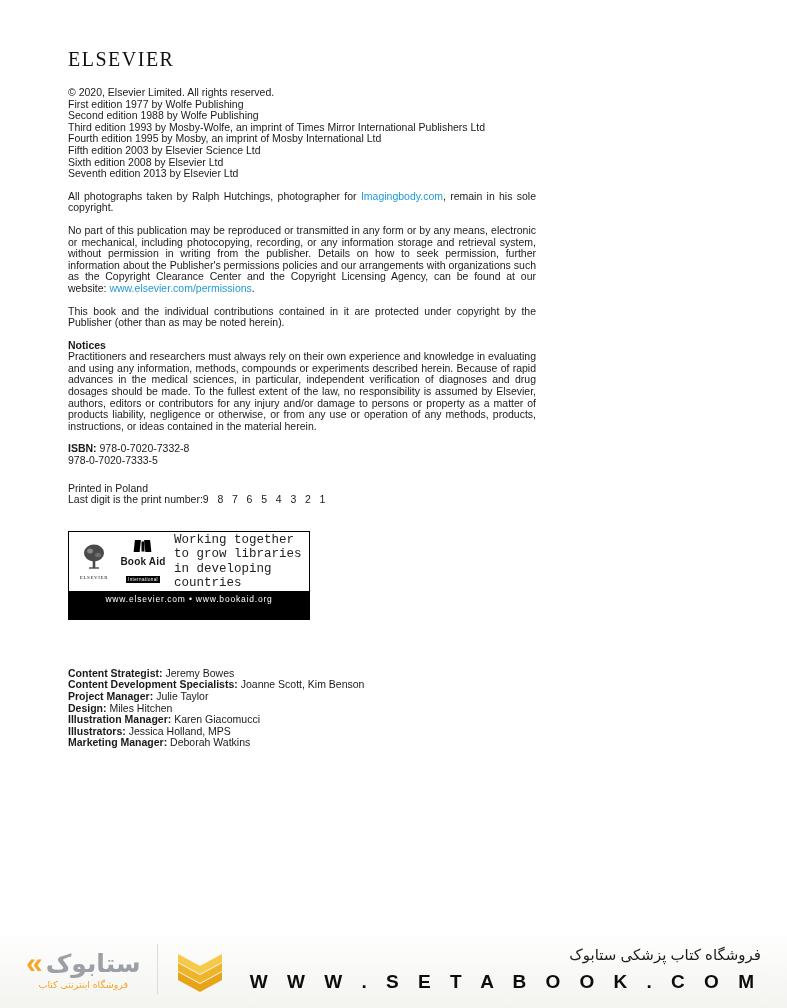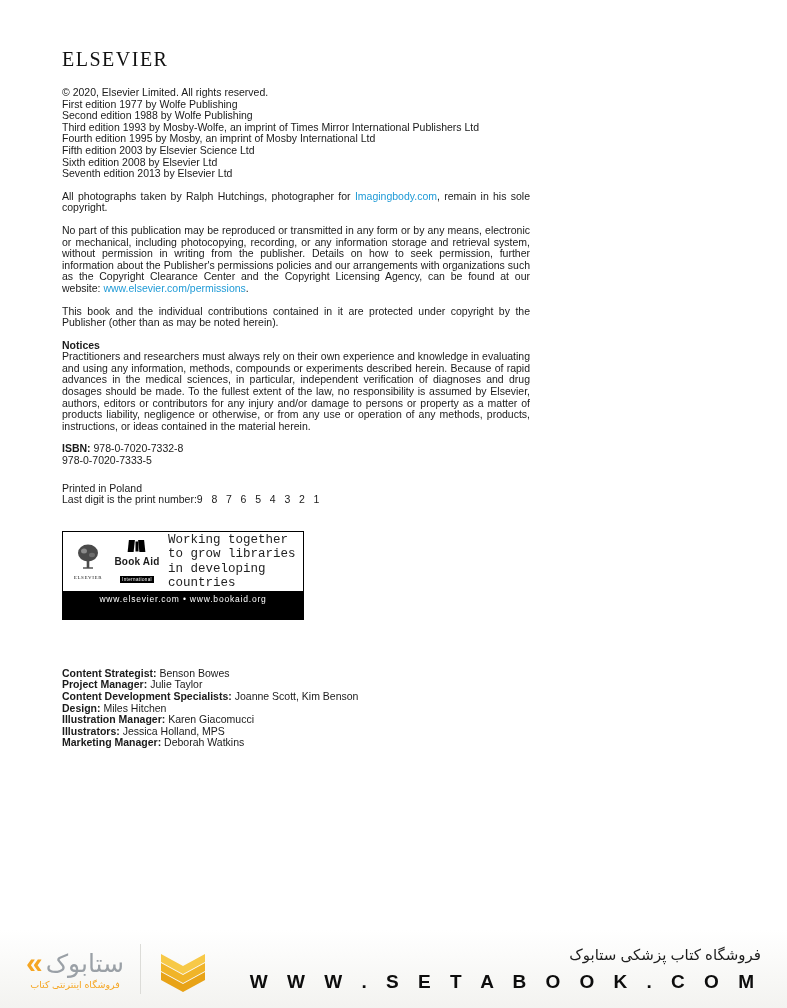--- a/index.html
+++ b/index.html
@@ -1,18 +1,18 @@
 <!DOCTYPE html>
 <html><head>
 <meta charset="utf-8">
 <style>
   html,body{margin:0;padding:0;background:#ffffff;}
   .page{position:relative;width:787px;height:1008px;background:#ffffff;overflow:hidden;
         font-family:"Liberation Sans","DejaVu Sans",sans-serif;color:#1a1a1a;}
-  .content{position:absolute;left:62px;top:48px;width:468px;}
+  .content{position:absolute;left:68px;top:48px;width:468px;}
   .logo{font-family:"Liberation Serif","DejaVu Serif",serif;font-size:20px;letter-spacing:1.5px;
         color:#111;margin-bottom:16px;}
   .small{font-size:10.5px;line-height:11.6px;}
   .para{font-size:10.5px;line-height:11.6px;text-align:justify;margin:0 0 0 0;}
   .mt{margin-top:11px;}
   .b{font-weight:bold;}
   a.link{color:#1f9ad6;text-decoration:none;cursor:pointer;}
   .digits{white-space:pre;margin-left:0;}
   
   .bookaid-box{margin-top:25px;width:240px;border:1px solid #000;background:#fff;}
@@ -28,21 +28,21 @@
   .credits{margin-top:48px;font-size:10.5px;line-height:11.6px;}
   
   .footer{position:absolute;left:0;bottom:0;width:787px;height:78px;
           background:linear-gradient(#ffffff,#f3f3f0);
           display:flex;justify-content:space-between;align-items:center;
           padding:0 26px;box-sizing:border-box;}
   .footer-left{display:flex;align-items:center;gap:16px;}
   .seta-logo{text-align:center;}
   .seta-row{display:flex;align-items:center;justify-content:center;gap:3px;}
   .seta-mark{color:#f5a623;font-size:30px;font-weight:bold;line-height:28px;}
-  .seta-word{color:#9aa0a6;font-size:25px;font-weight:normal;line-height:28px;}
+  .seta-word{color:#9aa0a6;font-size:25px;font-weight:bold;line-height:28px;}
   .seta-sub{color:#f5a623;font-size:9.5px;margin-top:2px;direction:rtl;}
   .v-divider{width:1px;height:50px;background:#dcdcd8;}
   .footer-right{text-align:right;}
   .fa-line{direction:rtl;font-size:15px;color:#1d1d1d;margin-bottom:7px;}
   .url{font-weight:bold;font-size:19px;letter-spacing:7px;color:#0d0d0d;}
 </style>
 </head>
 <body>
 
 <div class="page">
@@ -116,23 +116,23 @@
           </svg>
           <div class="ba-name">Book Aid</div>
           <div class="ba-sub">International</div>
         </div>
         <div class="bookaid-message">Working together to grow libraries in developing countries</div>
       </div>
       <div class="bookaid-bar">www.elsevier.com • www.bookaid.org</div>
     </div>
 
     <div class="credits">
-      <div><span class="b">Content Strategist:</span> <span>Benson Bowes</span></div>
+      <div><span class="b">Content Strategist:</span> <span>Jeremy Bowes</span></div>
+      <div><span class="b">Content Development Specialists:</span> <span>Joanne Scott, Kim Benson</span></div>
       <div><span class="b">Project Manager:</span> <span>Julie Taylor</span></div>
-      <div><span class="b">Content Development Specialists:</span> <span>Joanne Scott, Kim Benson</span></div>
       <div><span class="b">Design:</span> <span>Miles Hitchen</span></div>
       <div><span class="b">Illustration Manager:</span> <span>Karen Giacomucci</span></div>
       <div><span class="b">Illustrators:</span> <span>Jessica Holland, MPS</span></div>
       <div><span class="b">Marketing Manager:</span> <span>Deborah Watkins</span></div>
     </div>
 
   </div>
 
   <div class="footer">
     <div class="footer-left">

